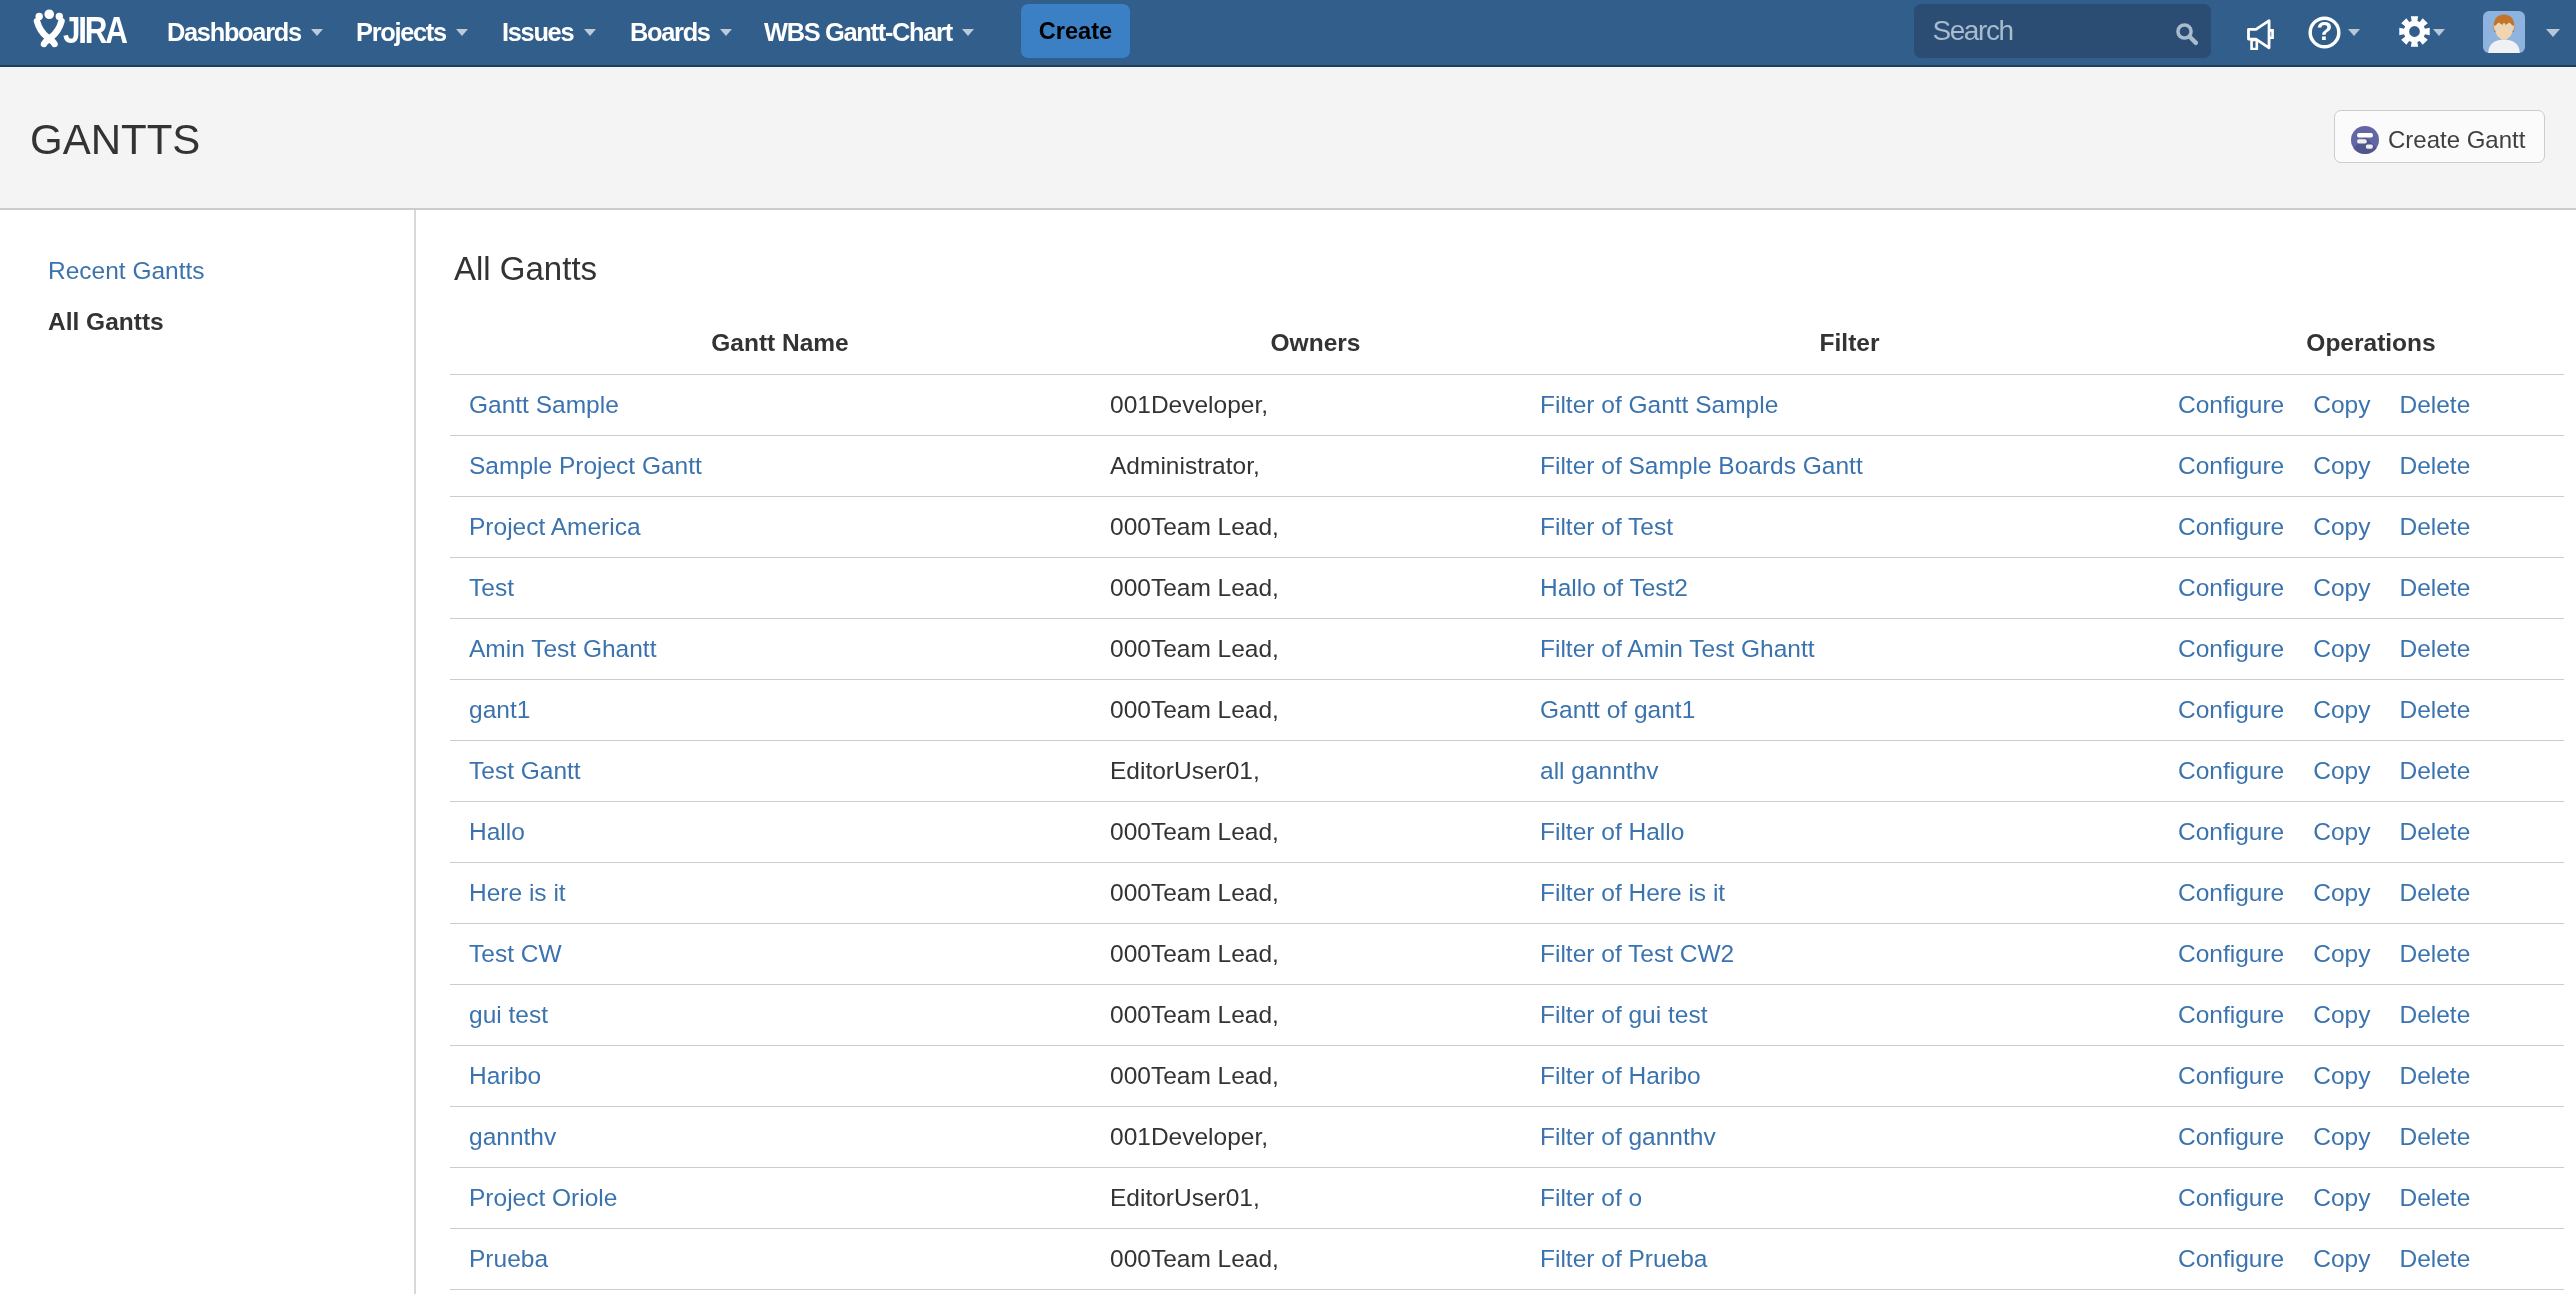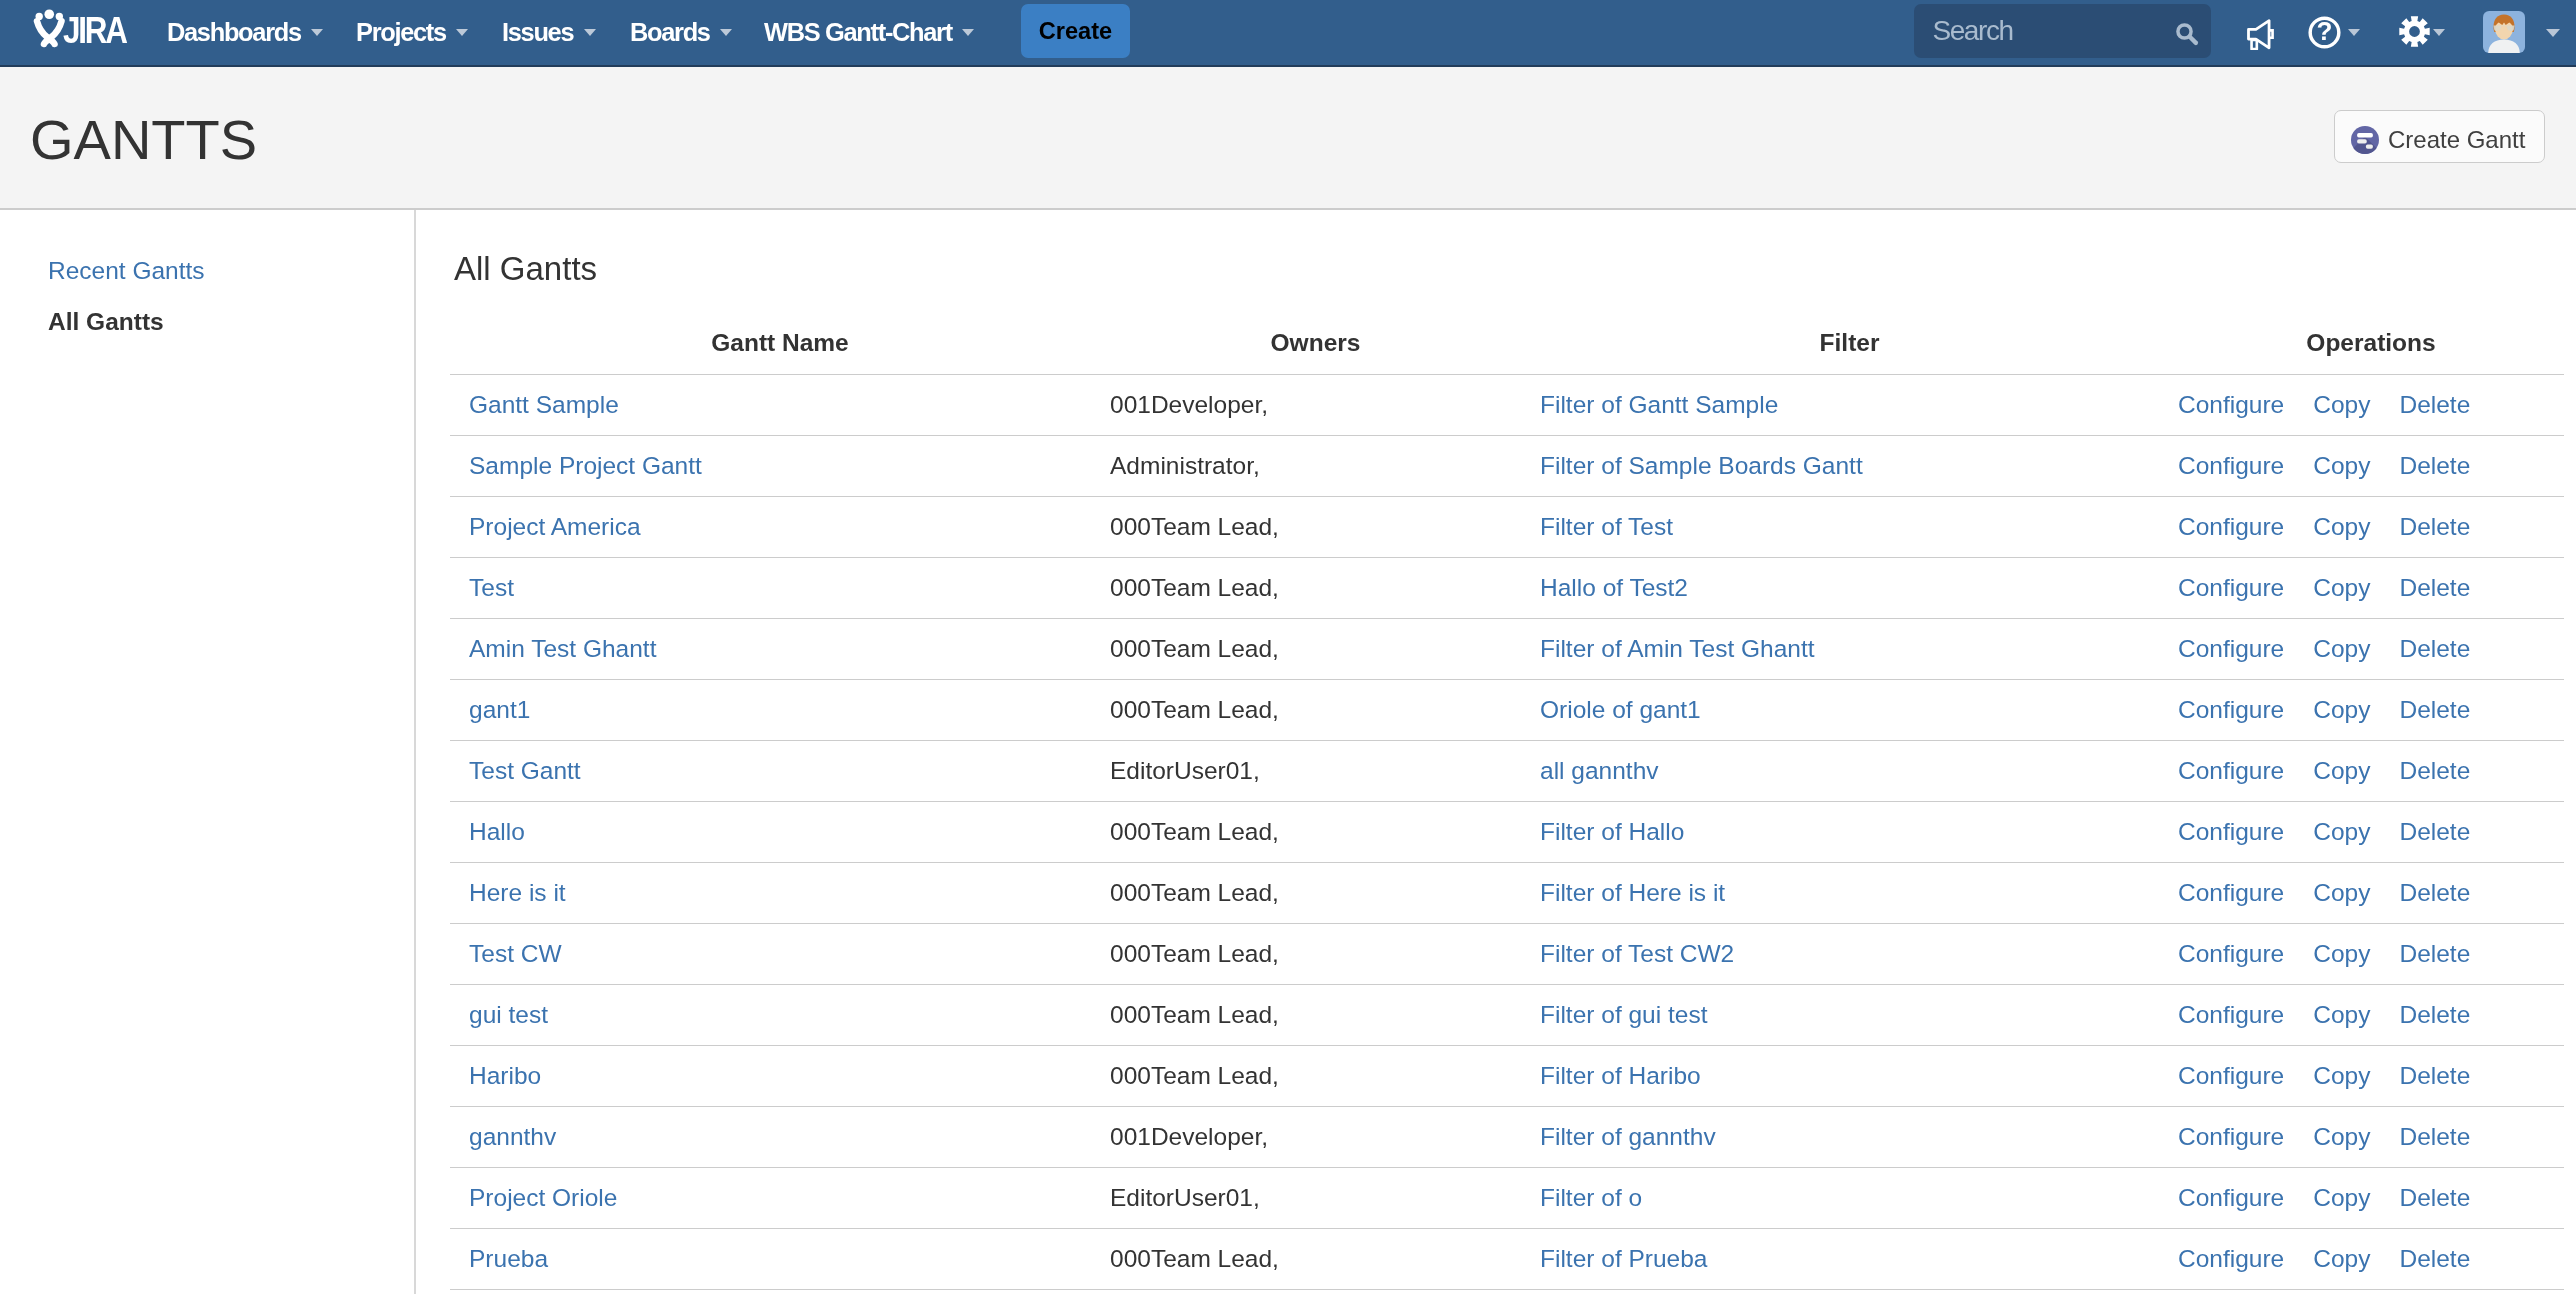--- a/index.html
+++ b/index.html
@@ -15,21 +15,21 @@
   margin-left:10.5px; vertical-align:middle; margin-top:-3.5px; }
 #createbtn { position:absolute; left:1021px; top:3.5px; width:109px; height:54px;
   background:#3b7fc4; border-radius:7px; color:#000000; font-size:23.6px; font-weight:bold;
   text-align:center; line-height:54px; }
 #searchbox { position:absolute; left:1914px; top:4.4px; width:297px; height:54px;
   background:#2b4d74; border-radius:7px; }
 #searchtxt { position:absolute; left:18.4px; top:0; height:47px; line-height:53px;
   font-size:28px; letter-spacing:-1.4px; color:#a9bbce; }
 #pagehead { position:absolute; left:0; top:67px; width:2576px; height:143px;
   background:#f4f4f4; border-bottom:2.6px solid #cccccc; }
-#gantts-title { position:absolute; left:30px; top:52px; font-size:56px; color:#333;
+#gantts-title { position:absolute; left:30px; top:52px; font-size:42px; color:#333;
   line-height:42px; }
 #create-gantt-btn { position:absolute; left:2334px; top:43px; width:211px; height:53px;
   background:#fbfbfb; border:1.8px solid #cccccc; border-radius:7px; }
 #cg-text { position:absolute; left:53px; top:0; height:58px; line-height:58px;
   font-size:24px; color:#404040; white-space:nowrap; }
 #sidebar-divider { position:absolute; left:414px; top:210px; width:1.8px; height:1085px;
   background:#d8d8d8; }
 .link { color:#3b73af; text-decoration:none; }
 #recent-g { position:absolute; left:48px; top:257px; font-size:24.5px; }
 #all-g-side { position:absolute; left:48px; top:308px; font-size:24.5px; font-weight:bold; color:#333; }
@@ -152,21 +152,21 @@
       </tr>
   <tr>
         <td><a class="link" href="#">Amin Test Ghantt</a></td>
         <td>000Team Lead,</td>
         <td><a class="link" href="#">Filter of Amin Test Ghantt</a></td>
         <td><a class="link oplink" href="#">Configure</a><a class="link oplink" href="#">Copy</a><a class="link" href="#">Delete</a></td>
       </tr>
   <tr>
         <td><a class="link" href="#">gant1</a></td>
         <td>000Team Lead,</td>
-        <td><a class="link" href="#">Oriole of gant1</a></td>
+        <td><a class="link" href="#">Gantt of gant1</a></td>
         <td><a class="link oplink" href="#">Configure</a><a class="link oplink" href="#">Copy</a><a class="link" href="#">Delete</a></td>
       </tr>
   <tr>
         <td><a class="link" href="#">Test Gantt</a></td>
         <td>EditorUser01,</td>
         <td><a class="link" href="#">all gannthv</a></td>
         <td><a class="link oplink" href="#">Configure</a><a class="link oplink" href="#">Copy</a><a class="link" href="#">Delete</a></td>
       </tr>
   <tr>
         <td><a class="link" href="#">Hallo</a></td>

